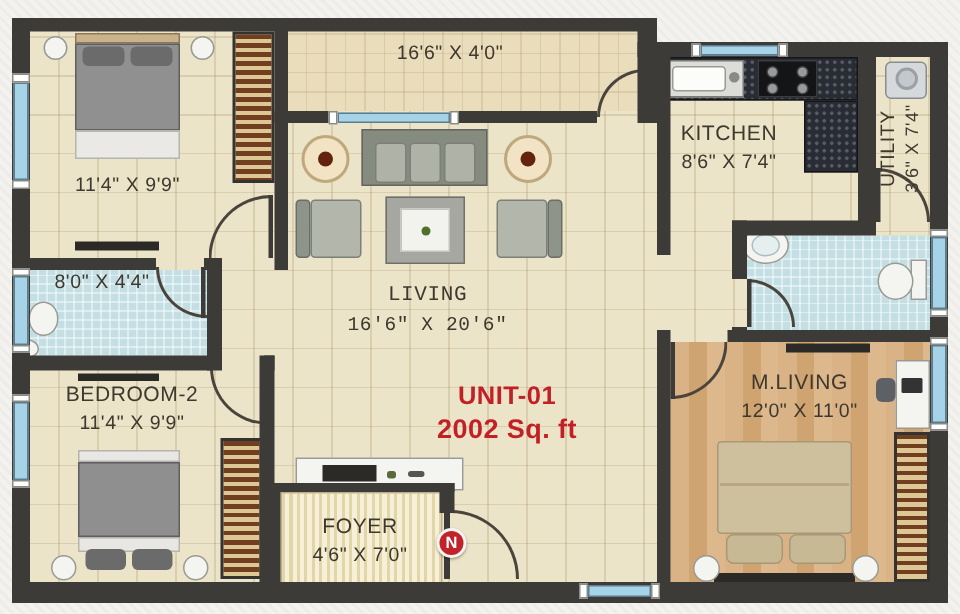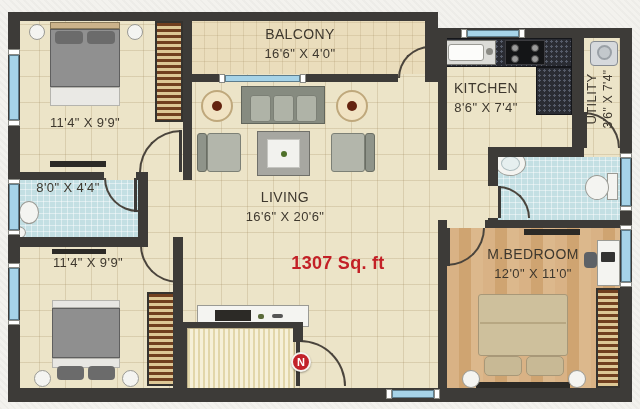--- a/index.html
+++ b/index.html
@@ -217,46 +217,51 @@
   <div class="abs cap z4" style="left:620px;top:282px;width:12px;height:5px;"></div>
   <div class="abs win z4" style="left:392px;top:390px;width:42px;height:8px;"></div>
   <div class="abs cap z4" style="left:386px;top:389px;width:6px;height:10px;"></div>
   <div class="abs cap z4" style="left:434px;top:389px;width:6px;height:10px;"></div>
 
   <div class="abs north" style="left:291px;top:352px;width:16px;height:16px;">
     <span>N</span>
   </div>
 
   <div class="abs lbl" style="left:225px;top:25px;width:150px;">
-    <div class="nm">BALCONY</div>
     <div class="dm">16'6" X 4'0"</div>
   </div>
   <div class="abs lbl" style="left:20px;top:113px;width:130px;">
     <div class="dm">11'4" X 9'9"</div>
   </div>
   <div class="abs lbl" style="left:26px;top:179px;width:84px;line-height:17px;">
     <div class="dm">8'0" X 4'4"</div>
   </div>
   <div class="abs lbl" style="left:23px;top:253px;width:130px;">
+    <div class="nm">BEDROOM-2</div>
     <div class="dm">11'4" X 9'9"</div>
   </div>
-  <div class="abs lbl" style="left:225px;top:188px;width:120px;">
+  <div class="abs lbl" style="left:225px;top:188px;width:120px;font-family:Liberation Mono, monospace;">
     <div class="nm">LIVING</div>
     <div class="dm">16'6" X 20'6"</div>
   </div>
   <div class="abs lbl" style="left:430px;top:79px;width:112px;">
     <div class="nm">KITCHEN</div>
     <div class="dm">8'6" X 7'4"</div>
   </div>
   <div class="abs lbl utilrot" style="left:545px;top:83px;width:110px;line-height:16px;">
     <div class="nm" style="font-size:13px;">UTILITY</div>
     <div class="dm" style="font-size:12px;">3'6" X 7'4"</div>
   </div>
   <div class="abs lbl" style="left:462px;top:245px;width:142px;">
-    <div class="nm">M.BEDROOM</div>
+    <div class="nm">M.LIVING</div>
     <div class="dm">12'0" X 11'0"</div>
   </div>
+  <div class="abs lbl" style="left:190px;top:341px;width:100px;">
+    <div class="nm">FOYER</div>
+    <div class="dm">4'6" X 7'0"</div>
+  </div>
 
   <div class="abs unit" style="left:275px;top:252px;width:126px;">
-    <div class="u2">1307 Sq. ft</div>
+    <div class="u1">UNIT-01</div>
+    <div class="u2">2002 Sq. ft</div>
   </div>
 
 </div>
 
 </body></html>

